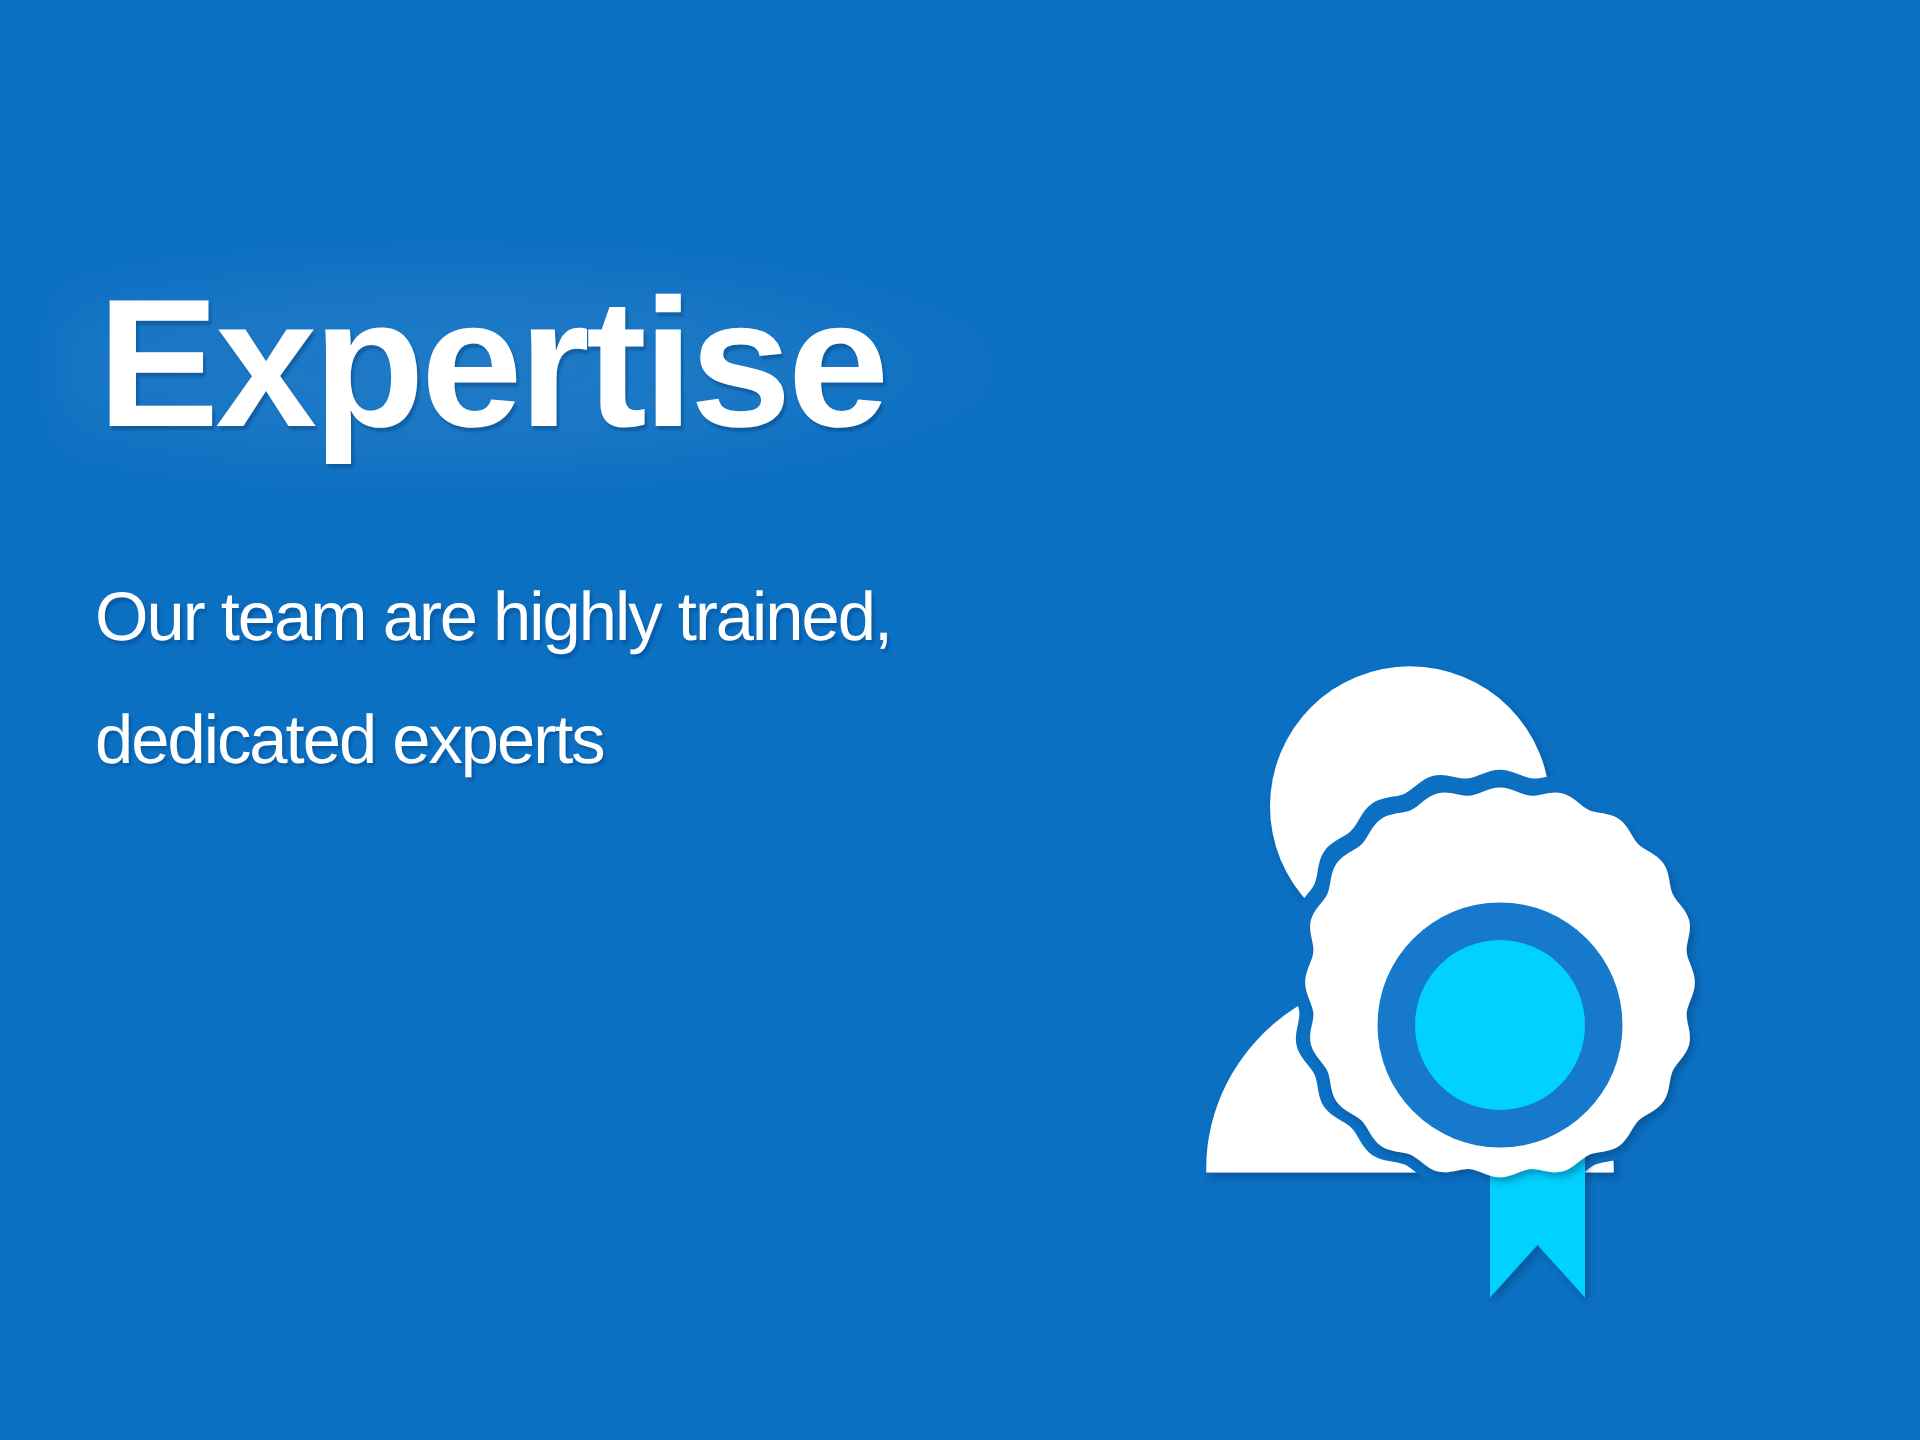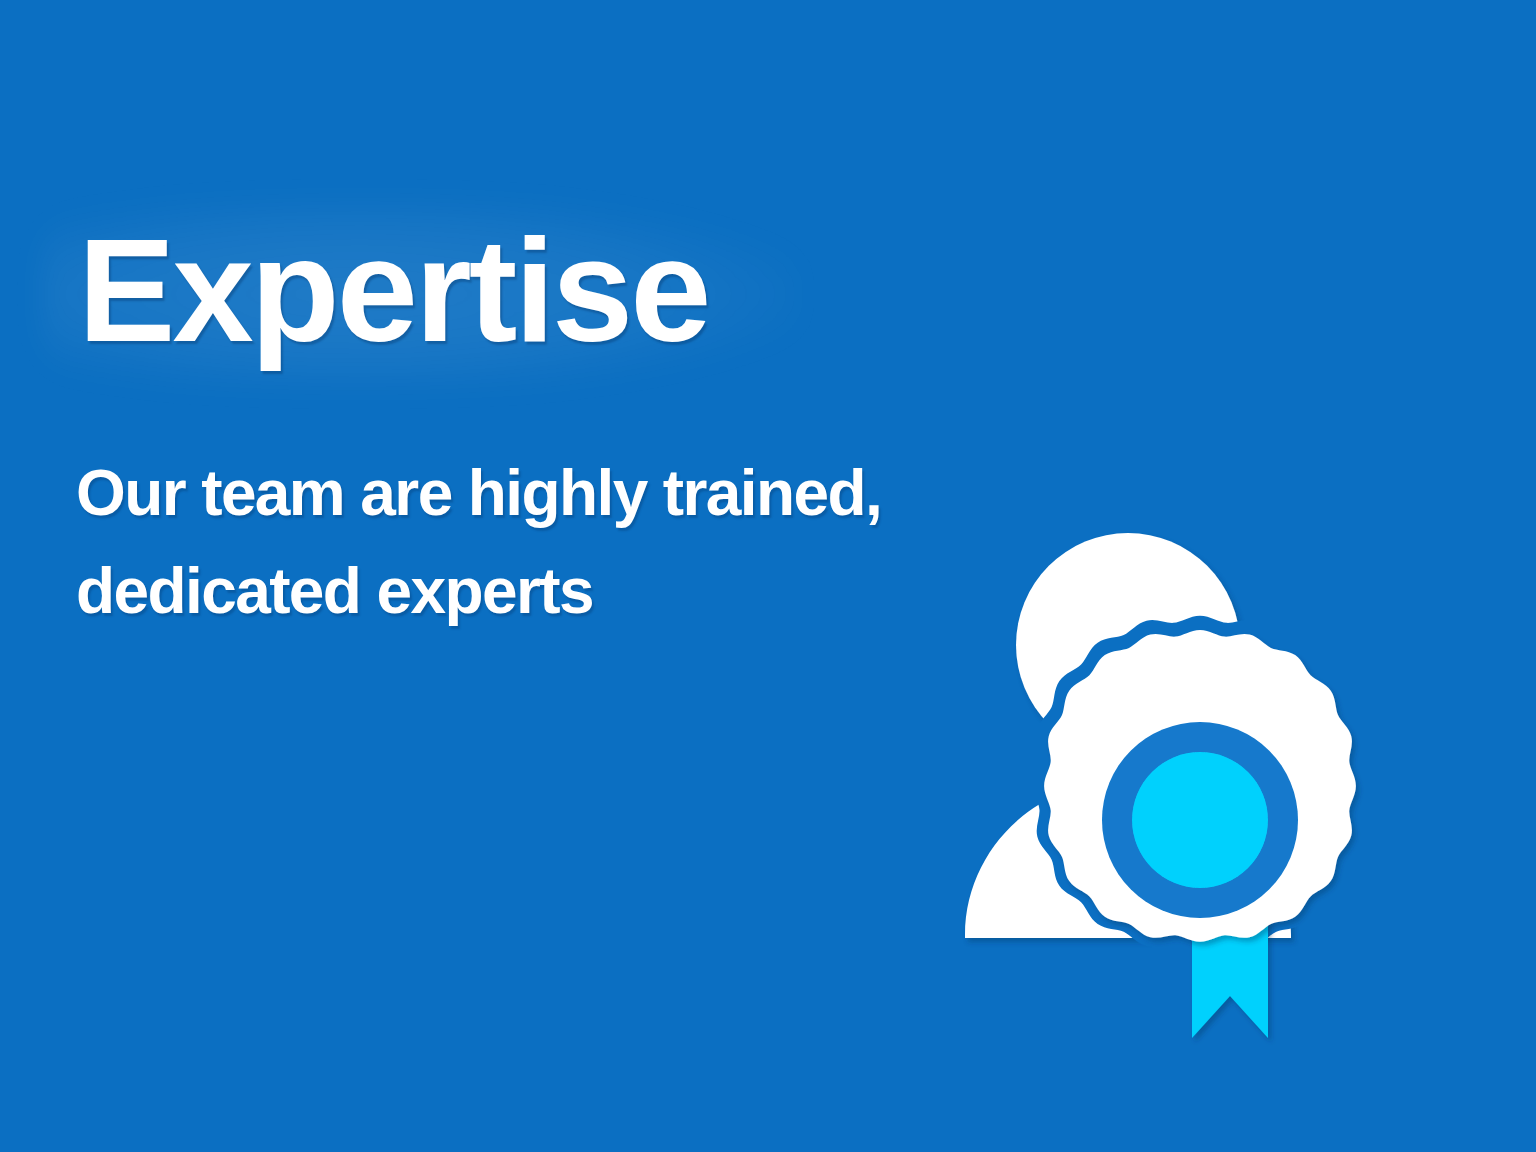--- a/index.html
+++ b/index.html
@@ -59,23 +59,23 @@
     color: #FFFFFF;
     white-space: nowrap;
     text-shadow: 2px 3px 2px rgba(0,40,85,0.30);
   }
 
   #subtitle {
     position: absolute;
     left: 76px;
     top: 444px;
     width: 860px;
-    font-size: 64px;
+    font-size: 55px;
     line-height: 98px;
-    font-weight: bold;
+    font-weight: normal;
     letter-spacing: -1.6px;
     color: #FFFFFF;
     text-shadow: 2px 3px 2px rgba(0,40,85,0.26);
   }
 
   
   #expert-icon {
     position: absolute;
     left: 930px;
     top: 520px;

